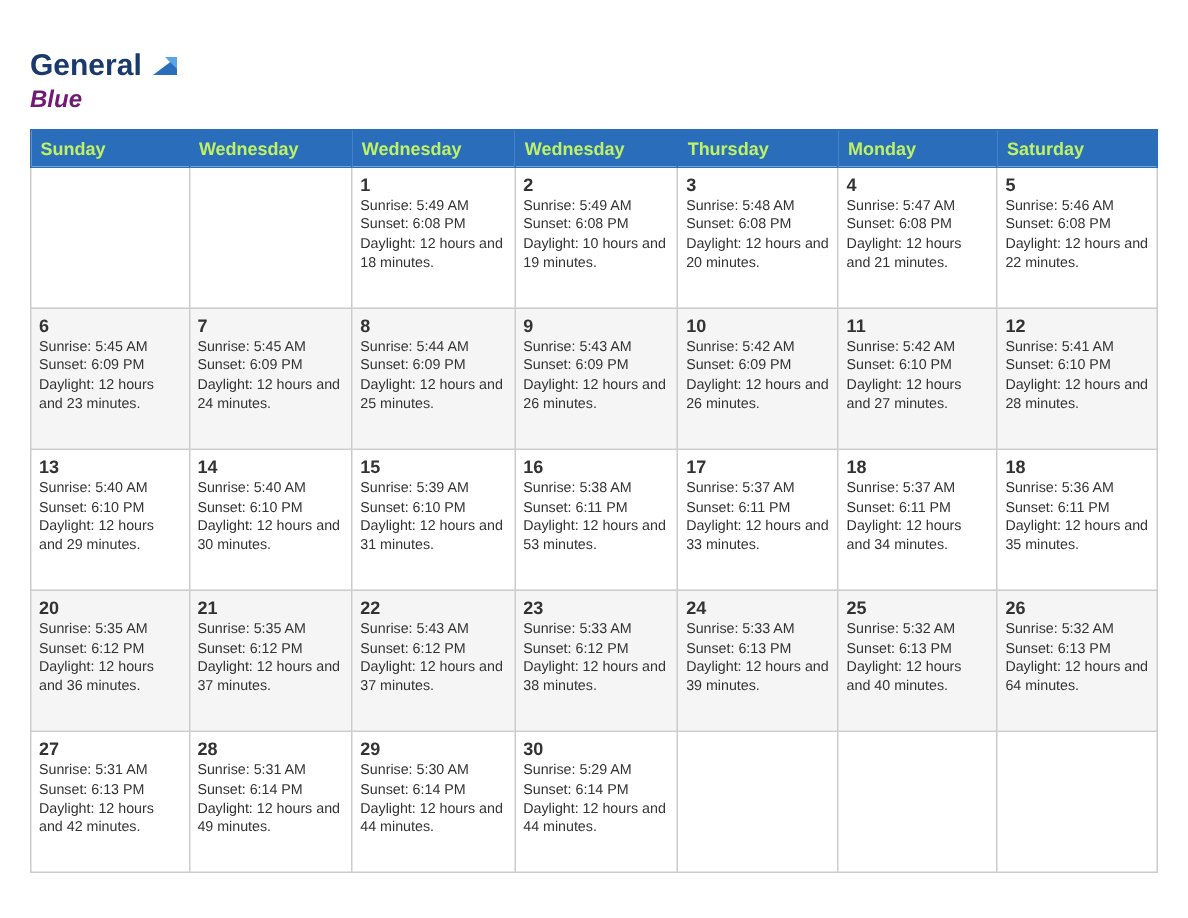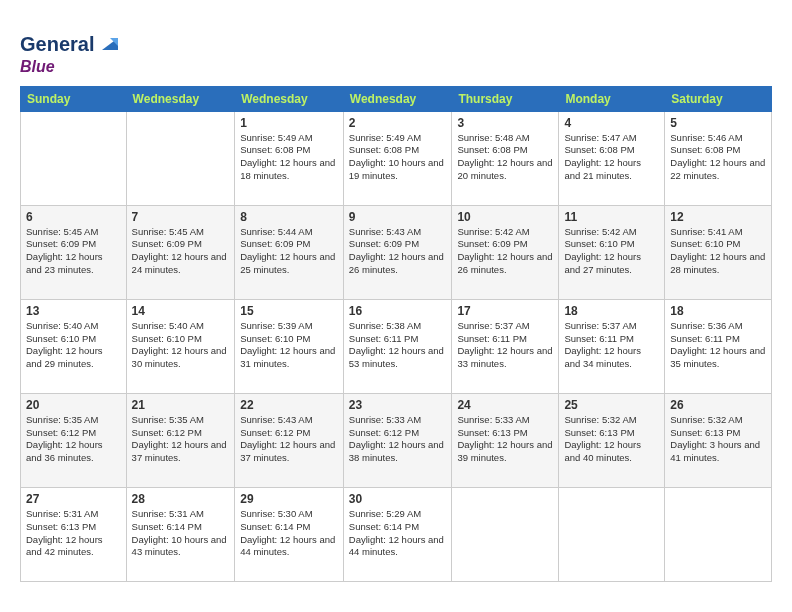--- a/index.html
+++ b/index.html
@@ -344,39 +344,39 @@
               <div>Sunrise: 5:32 AM</div>
               <div>Sunset: 6:13 PM</div>
               <div>Daylight: 12 hours and 40 minutes.</div>
             </div>
           </td>
           <td>
             <span class="day-num">26</span>
             <div class="cell-content">
               <div>Sunrise: 5:32 AM</div>
               <div>Sunset: 6:13 PM</div>
-              <div>Daylight: 3 hours and 41 minutes.</div>
+              <div>Daylight: 12 hours and 64 minutes.</div>
             </div>
           </td>
         </tr>
         <tr class="row-odd">
           <td>
             <span class="day-num">27</span>
             <div class="cell-content">
               <div>Sunrise: 5:31 AM</div>
               <div>Sunset: 6:13 PM</div>
               <div>Daylight: 12 hours and 42 minutes.</div>
             </div>
           </td>
           <td>
             <span class="day-num">28</span>
             <div class="cell-content">
               <div>Sunrise: 5:31 AM</div>
               <div>Sunset: 6:14 PM</div>
-              <div>Daylight: 10 hours and 43 minutes.</div>
+              <div>Daylight: 12 hours and 49 minutes.</div>
             </div>
           </td>
           <td>
             <span class="day-num">29</span>
             <div class="cell-content">
               <div>Sunrise: 5:30 AM</div>
               <div>Sunset: 6:14 PM</div>
               <div>Daylight: 12 hours and 44 minutes.</div>
             </div>
           </td>

